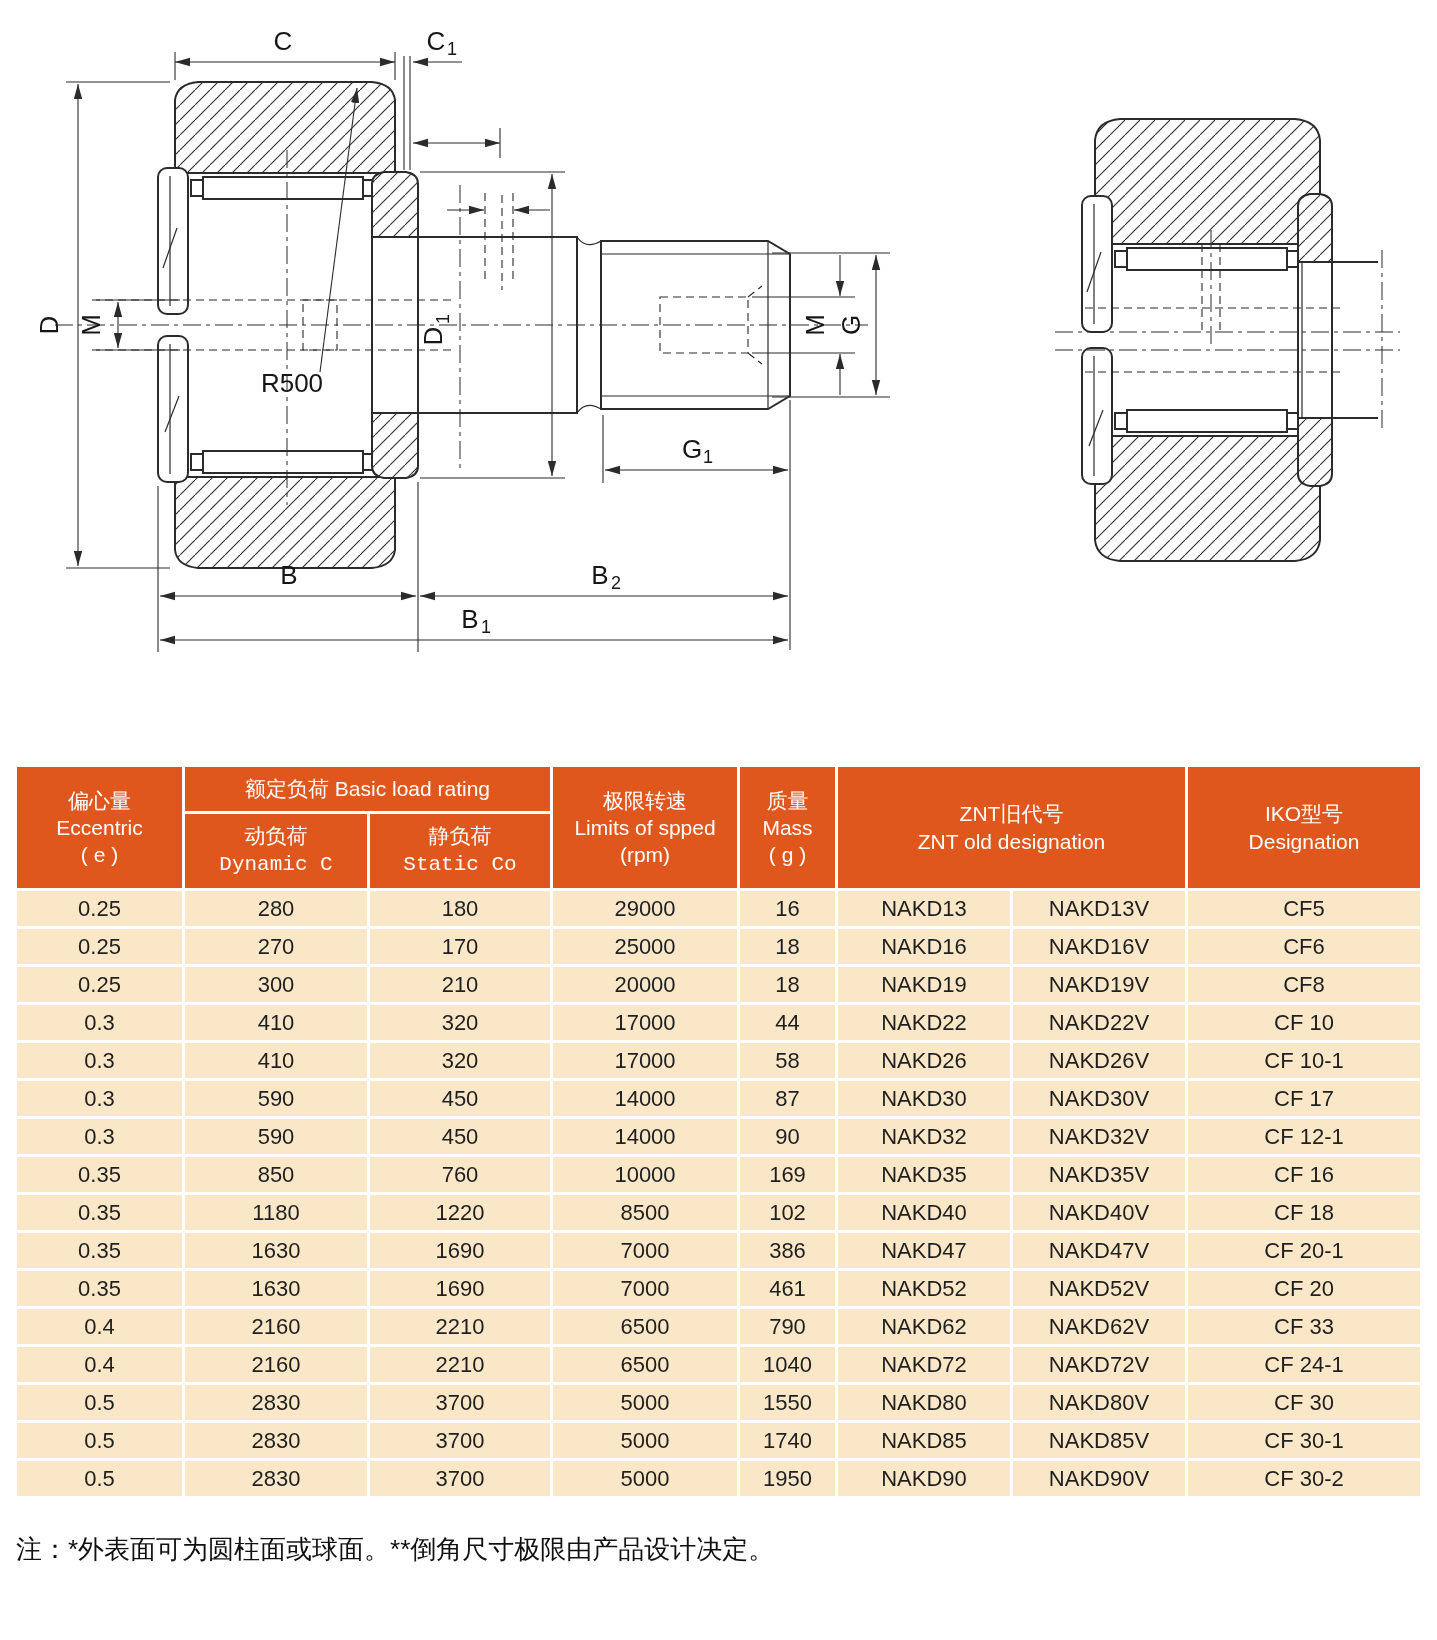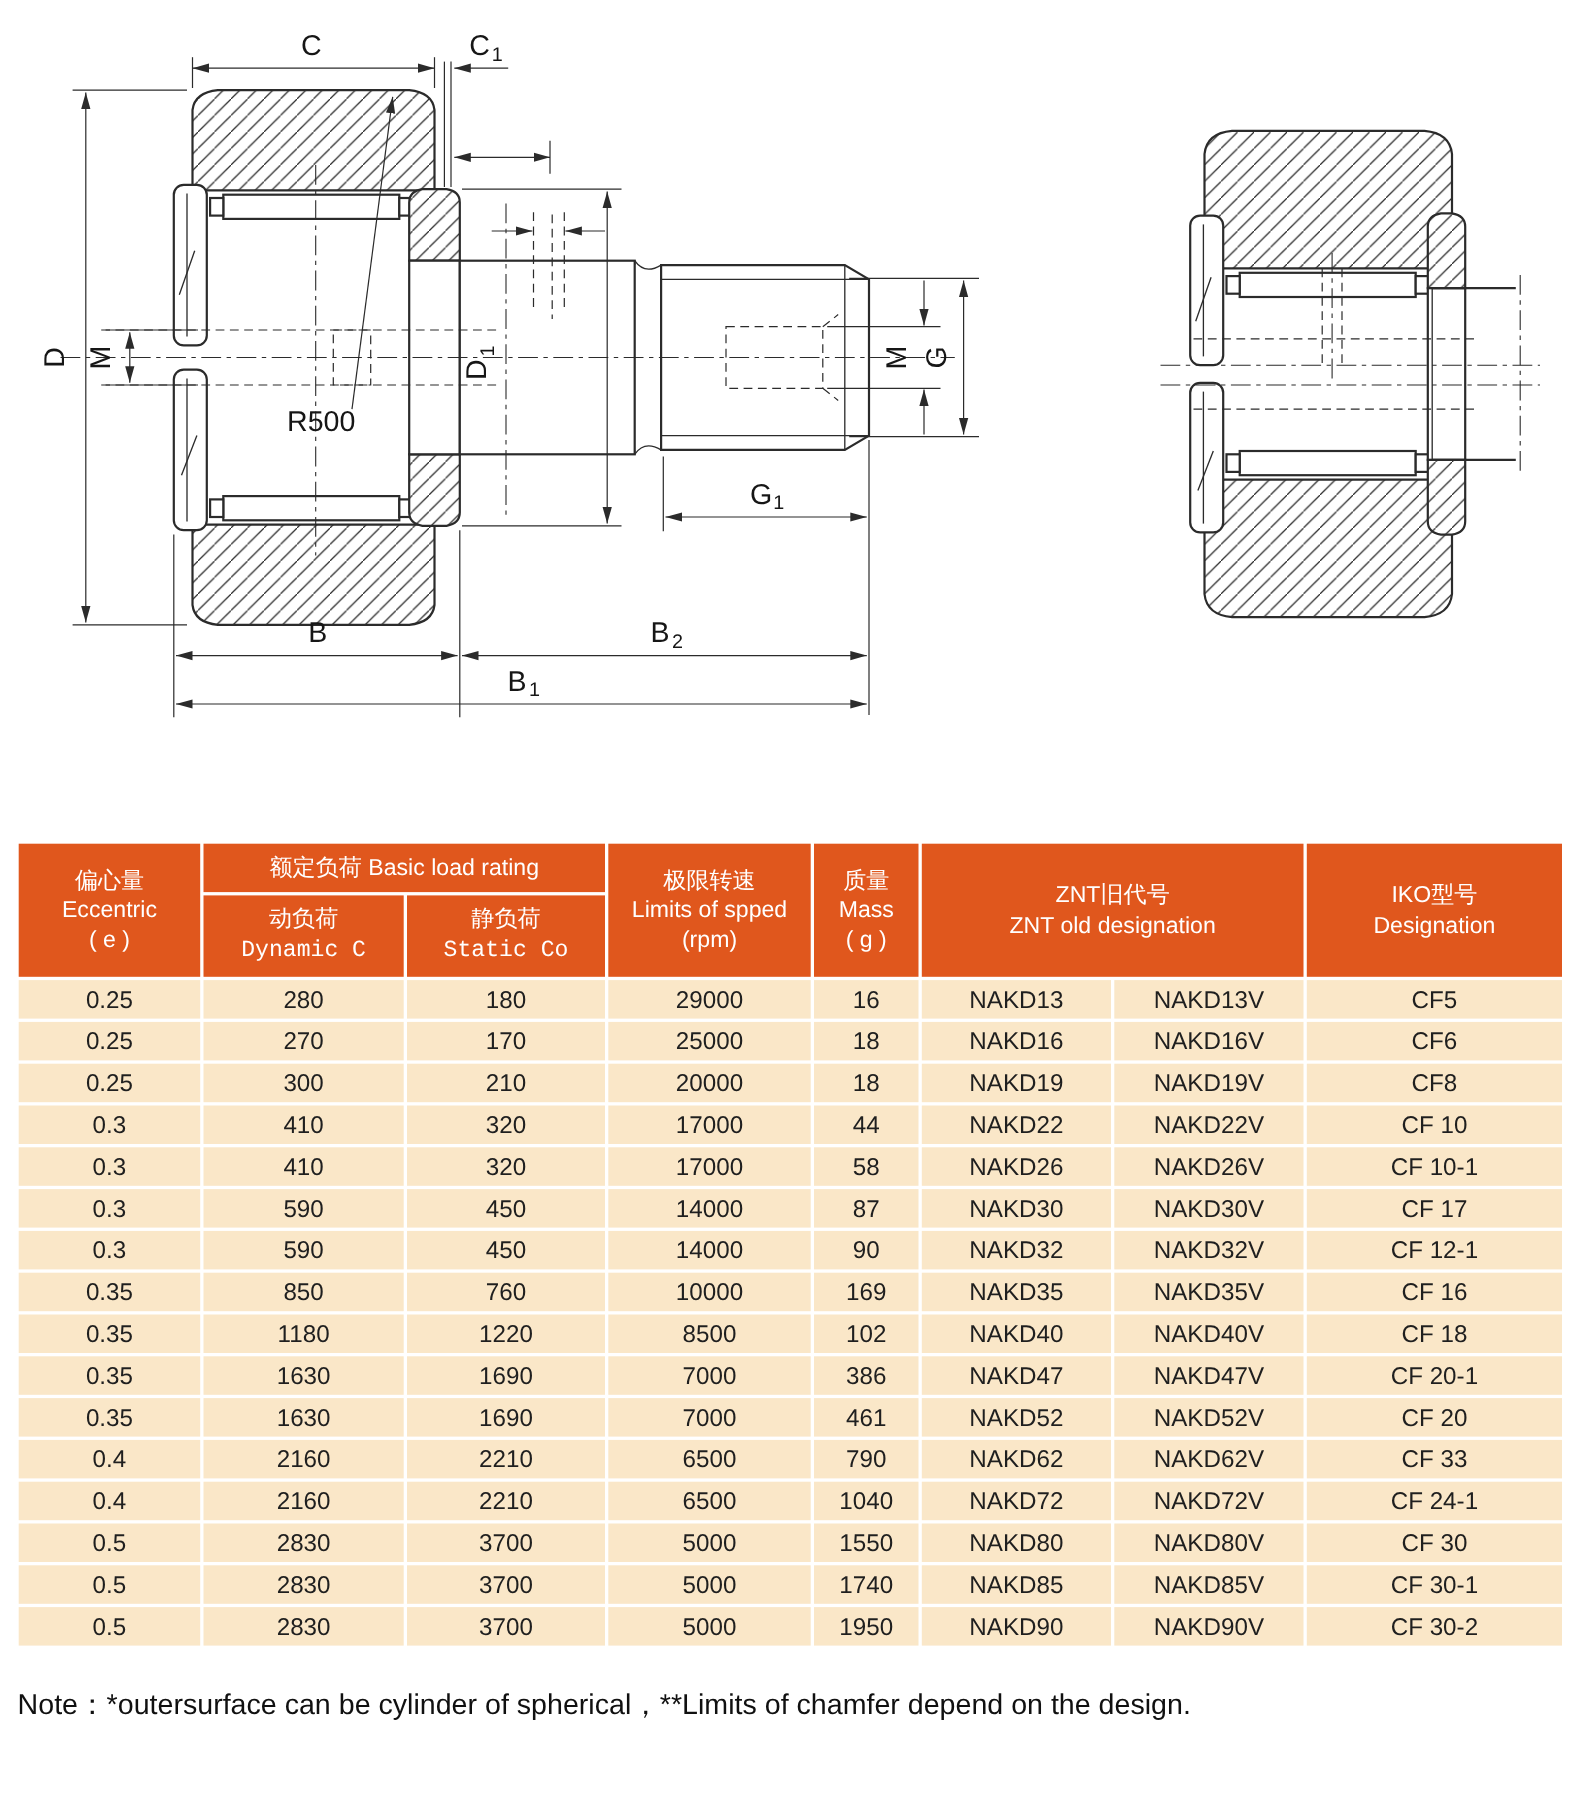--- a/index.html
+++ b/index.html
@@ -461,16 +461,16 @@
           <td>5000</td>
           <td>1950</td>
           <td>NAKD90</td>
           <td>NAKD90V</td>
           <td>CF 30-2</td>
         </tr>
       </tbody>
   </table>
 
   <div class="notes">
-    <div>Note：*outersurface can be cylinder of spherical，**Limits of chamfer depend on the design.</div>
+    <div>注：*外表面可为圆柱面或球面。**倒角尺寸极限由产品设计决定。</div>
   </div>
 
 </div>
 
 </body></html>

